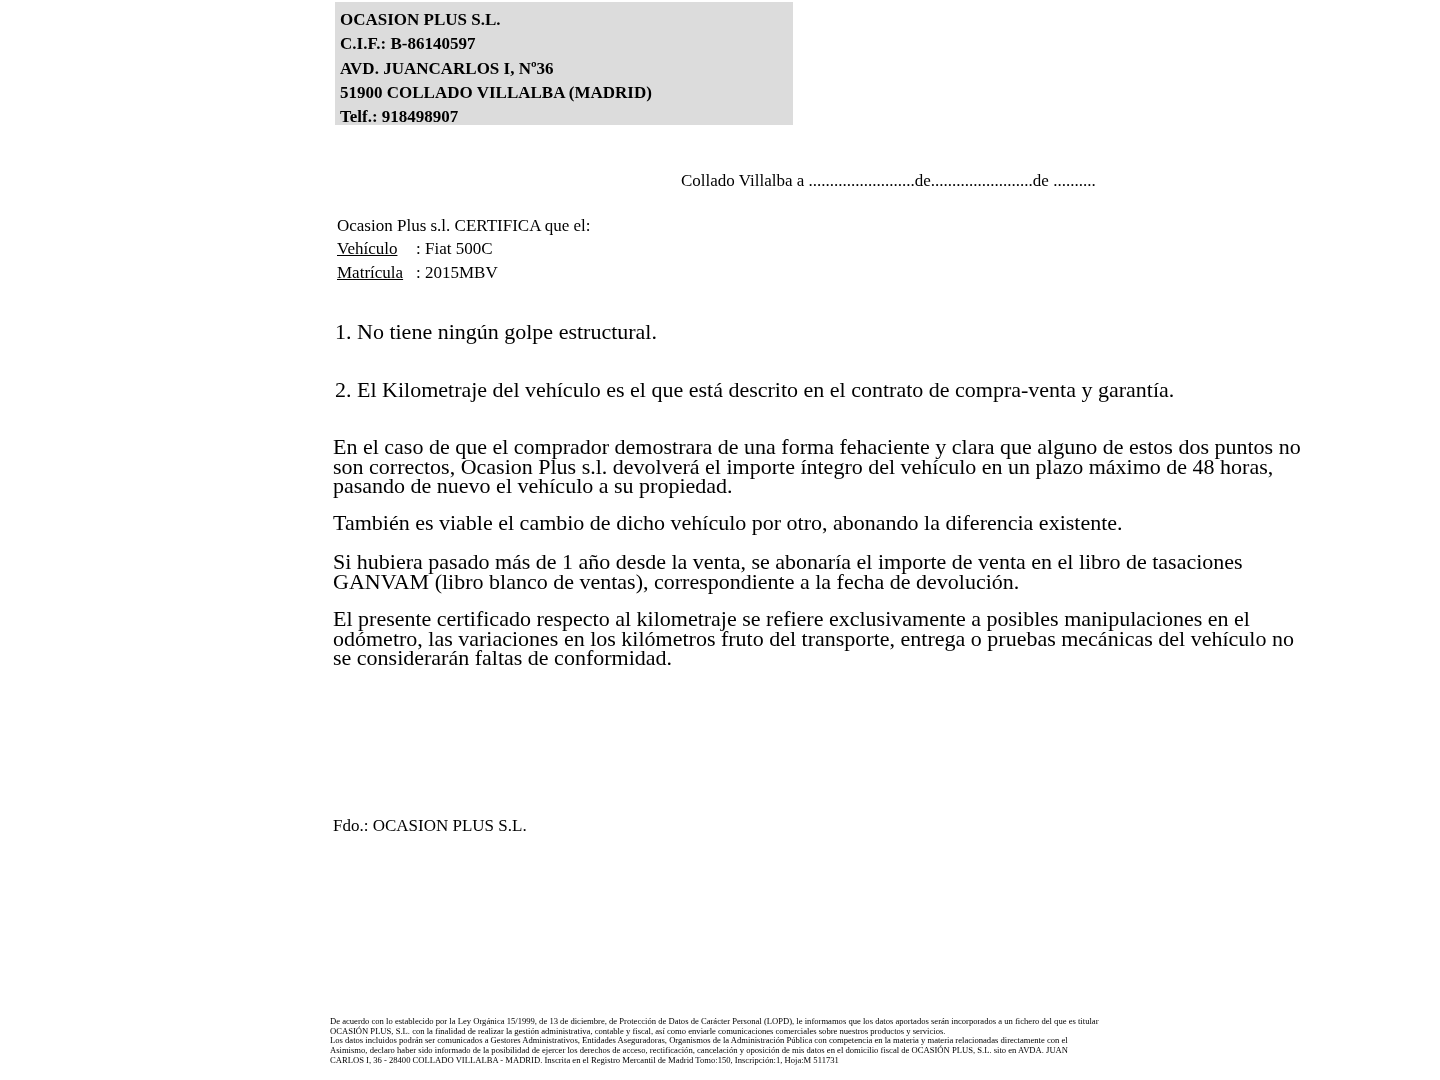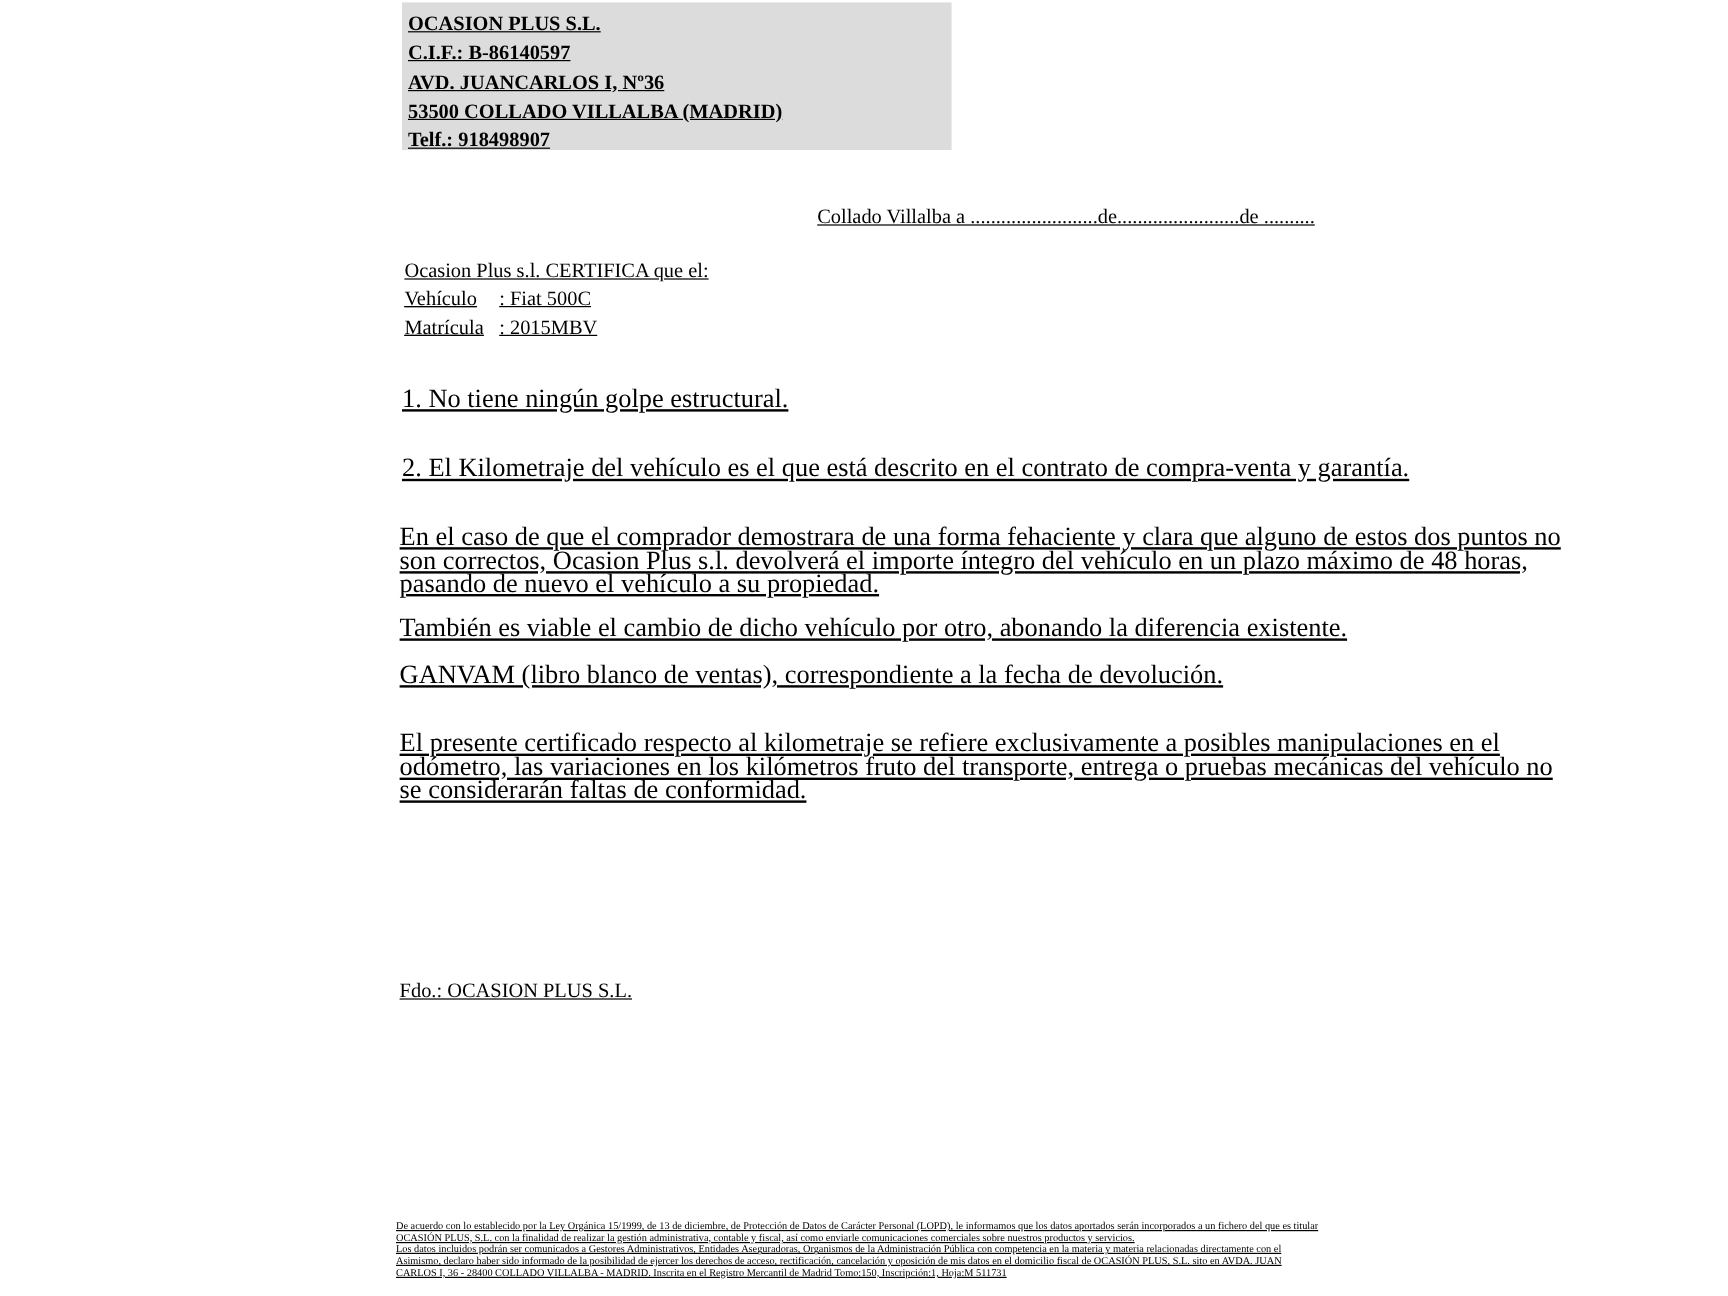--- a/index.html
+++ b/index.html
@@ -4,21 +4,21 @@
 <style>
   html, body { margin: 0; padding: 0; }
   body {
     width: 1440px; height: 1080px;
     background: #ffffff;
     color: #000000;
     font-family: "Liberation Serif", "DejaVu Serif", serif;
     position: relative;
     overflow: hidden;
   }
-  .abs { position: absolute; text-decoration: underline; }
+  .abs { position: absolute; }
   .company-box {
     left: 335px; top: 2px; width: 458px; height: 123px;
     background: #dcdcdc;
     box-sizing: border-box;
     padding: 6px 0 0 5px;
     font-weight: bold;
     font-size: 17px;
     line-height: 24.3px;
     white-space: nowrap;
   }
@@ -59,21 +59,21 @@
     white-space: nowrap;
   }
 </style>
 </head>
 <body>
 
 <div class="abs company-box">
     <div>OCASION PLUS S.L.</div>
     <div>C.I.F.: B-86140597</div>
     <div>AVD. JUANCARLOS I, Nº36</div>
-    <div>53500 COLLADO VILLALBA (MADRID)</div>
+    <div>51900 COLLADO VILLALBA (MADRID)</div>
     <div>Telf.: 918498907</div>
   </div>
 
 <div class="abs date-line">Collado Villalba a .........................de........................de ..........</div>
 
 <div class="abs cert-block">
   <div>Ocasion Plus s.l. CERTIFICA que el:</div>
   <div class="cert-row">
     <span class="cert-label">Vehículo</span>
     <span>: Fiat 500C</span>
@@ -96,20 +96,21 @@
     <div>En el caso de que el comprador demostrara de una forma fehaciente y clara que alguno de estos dos puntos no</div>
     <div>son correctos, Ocasion Plus s.l. devolverá el importe íntegro del vehículo en un plazo máximo de 48 horas,</div>
     <div>pasando de nuevo el vehículo a su propiedad.</div>
   </div>
 
 <div class="abs body-par par-exchange">
     <div>También es viable el cambio de dicho vehículo por otro, abonando la diferencia existente.</div>
   </div>
 
 <div class="abs body-par par-ganvam">
+    <div>Si hubiera pasado más de 1 año desde la venta, se abonaría el importe de venta en el libro de tasaciones</div>
     <div>GANVAM (libro blanco de ventas), correspondiente a la fecha de devolución.</div>
   </div>
 
 <div class="abs body-par par-odometer">
     <div>El presente certificado respecto al kilometraje se refiere exclusivamente a posibles manipulaciones en el</div>
     <div>odómetro, las variaciones en los kilómetros fruto del transporte, entrega o pruebas mecánicas del vehículo no</div>
     <div>se considerarán faltas de conformidad.</div>
   </div>
 
 <div class="abs signature-line">Fdo.: OCASION PLUS S.L.</div>

